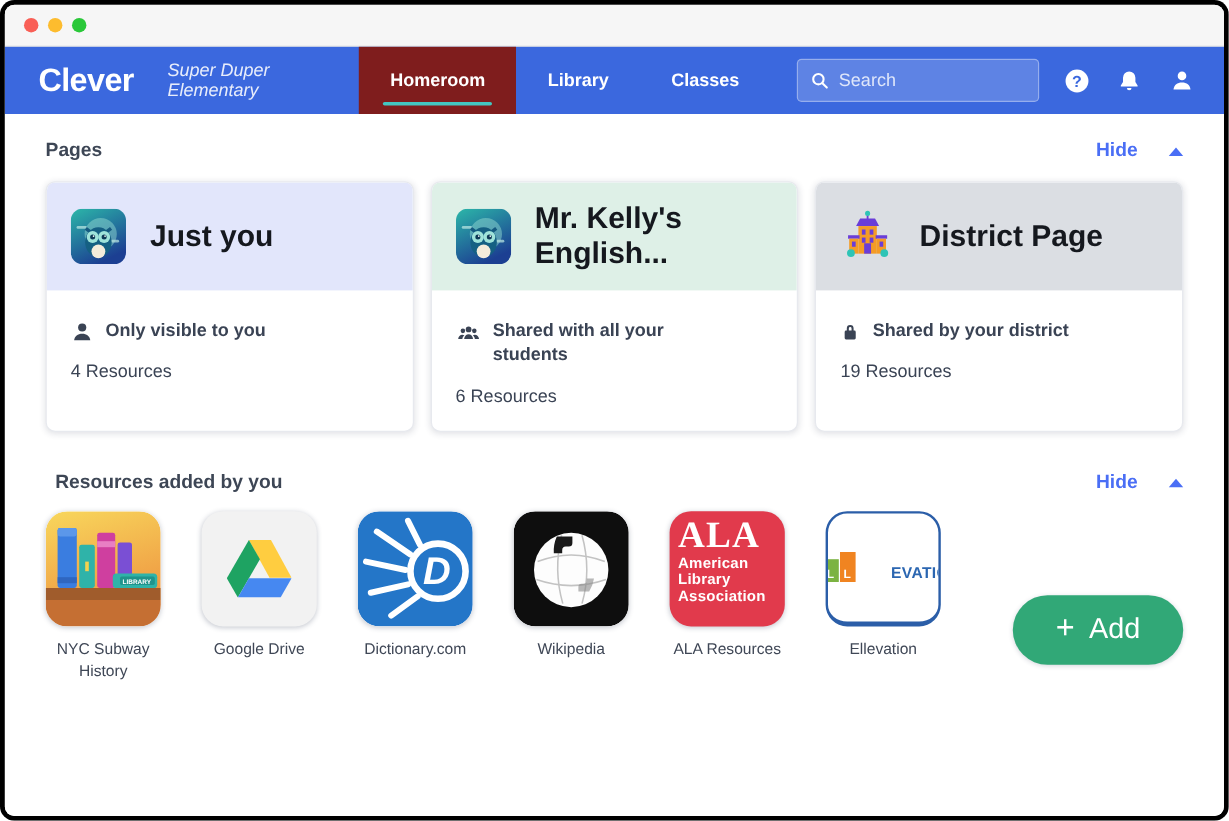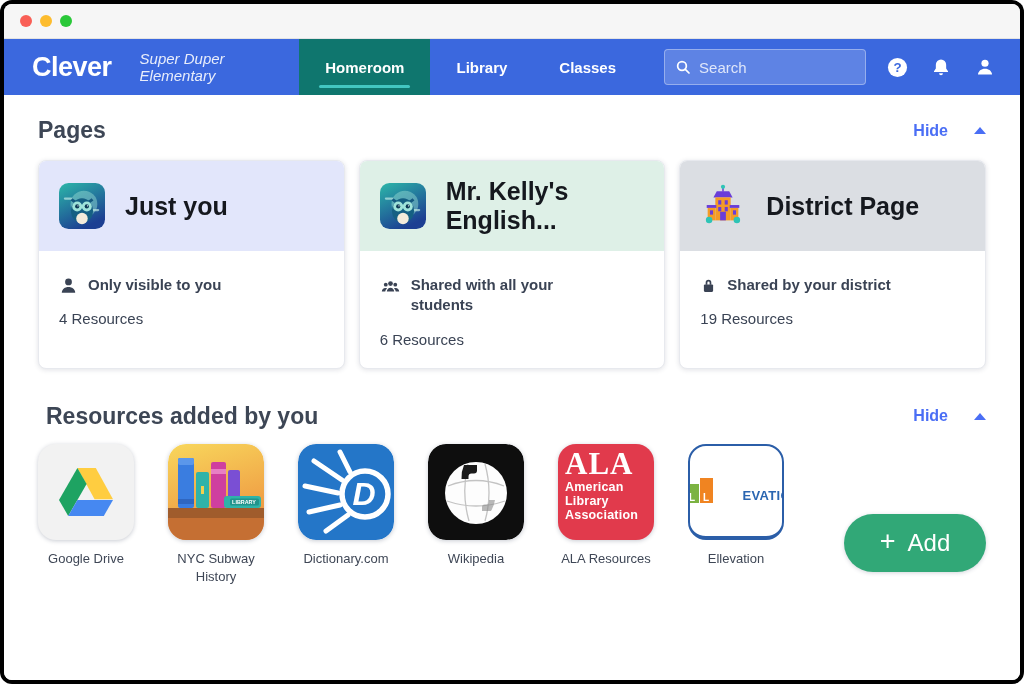--- a/index.html
+++ b/index.html
@@ -15,33 +15,33 @@
   .light.red { background:#f95f56; }
   .light.yellow { background:#fdbc2e; }
   .light.green { background:#2ac839; }
 
   
   .navbar { height:56px; background:#3b68de; display:flex; align-items:stretch; color:#fff; flex:0 0 auto; position:relative; }
   .brand { font-size:27px; font-weight:bold; letter-spacing:-0.5px; align-self:center; margin-left:28px; cursor:pointer; }
   .school { font-size:15px; font-style:italic; color:#e8edfb; align-self:center; margin-left:28px; }
   .tabs { display:flex; align-items:stretch; margin-left:auto; }
   .tab { display:flex; align-items:center; padding:0 26px; font-size:15px; font-weight:bold; position:relative; cursor:pointer; }
-  .tab.active { background:#0f766e; }
+  .tab.active { background:#7f1d1d; }
   .tab.active .underline { position:absolute; left:20px; right:20px; bottom:7px; height:3px; background:#43c6c1; border-radius:2px; }
   .searchbox { align-self:center; margin-left:22px; width:208px; height:36px; background:rgba(255,255,255,0.18); border:1px solid rgba(255,255,255,0.35); border-radius:4px; display:flex; align-items:center; padding:0 10px; }
   .searchbox svg { flex:0 0 auto; }
   .searchbox input { border:none; outline:none; background:transparent; color:#fff; font-size:15px; margin-left:8px; width:150px; font-family:"Liberation Sans", sans-serif; }
   .searchbox input::placeholder { color:rgba(255,255,255,0.8); }
   .nav-icons { display:flex; align-items:center; gap:22px; margin:0 24px 0 20px; }
   .nav-icon { width:22px; height:22px; display:flex; align-items:center; justify-content:center; cursor:pointer; }
 
   
   .content { flex:1; background:#fff; padding:0 34px; position:relative; }
   .section-head { display:flex; align-items:center; justify-content:space-between; margin-top:22px; }
-  .section-title { font-size:23px; font-weight:bold; color:#3d4655; }
+  .section-title { font-size:16px; font-weight:bold; color:#3d4655; }
   .hide-link { color:#4a6ef5; font-size:16px; font-weight:bold; display:flex; align-items:center; cursor:pointer;gap:19px; }
   .tri-up { width:0; height:0; border-left:6px solid transparent; border-right:6px solid transparent; border-bottom:7px solid #4a6ef5; margin-left:7px; }
 
   
   .cards { display:flex; gap:14px; margin-top:16px; }
   .card { flex:1; border-radius:8px; background:#fff; border:1px solid #e7e9ee; box-shadow:0 1px 5px rgba(40,50,80,0.14); overflow:hidden; cursor:pointer; }
   .card-head { height:90px; display:flex; align-items:center; padding:0 20px; gap:20px; }
   .card-head.c0 { background:#e2e6fb; }
   .card-head.c1 { background:#def0e7; }
   .card-head.c2 { background:#dbdee3; }
@@ -266,31 +266,20 @@
         <div class="section-title" style="margin-left:8px;">Resources added by you</div>
         <div class="hide-link">
           <span>Hide</span>
           <span class="tri-up"></span>
         </div>
       </div>
 
       <div class="res-row">
 
         <div class="res-item">
-          <div class="tile drive">
-            <svg width="54" height="48" viewBox="0 0 88 78">
-              <polygon points="30,0 60,0 88,51 58,51" fill="#ffcd40"></polygon>
-              <polygon points="30,0 45,26 15,78 0,52" fill="#1ea362"></polygon>
-              <polygon points="15,78 30,52 88,52 73,78" fill="#4688f1"></polygon>
-            </svg>
-          </div>
-          <div class="res-label">Google Drive</div>
-        </div>
-
-        <div class="res-item">
           <div class="tile">
             <svg width="96" height="96" viewBox="0 0 96 96">
               <defs>
                   <linearGradient id="nycg" x1="0" y1="0" x2="0.3" y2="1">
                 <stop offset="0" stop-color="#f8d75c"></stop>
                     <stop offset="1" stop-color="#ee9340"></stop>
                   </linearGradient>
                 </defs>
               <rect width="96" height="96" rx="18" fill="url(#nycg)"></rect>
               <rect x="0" y="64" width="96" height="10" fill="#a05c2c"></rect>
@@ -305,20 +294,31 @@
               <rect x="60" y="26" width="12" height="38" rx="2" fill="#7a4fd4"></rect>
               <rect x="56" y="52" width="37" height="12" rx="3" fill="#2fb3a9"></rect>
               <rect x="62" y="54.5" width="29" height="7" rx="1.5" fill="#20948c"></rect>
               <text x="76" y="60.3" text-anchor="middle" font-size="5.4" font-weight="bold" fill="#fff" font-family="Liberation Sans, sans-serif">LIBRARY</text>
             </svg>
           </div>
           <div class="res-label">NYC Subway History</div>
         </div>
 
         <div class="res-item">
+          <div class="tile drive">
+            <svg width="54" height="48" viewBox="0 0 88 78">
+              <polygon points="30,0 60,0 88,51 58,51" fill="#ffcd40"></polygon>
+              <polygon points="30,0 45,26 15,78 0,52" fill="#1ea362"></polygon>
+              <polygon points="15,78 30,52 88,52 73,78" fill="#4688f1"></polygon>
+            </svg>
+          </div>
+          <div class="res-label">Google Drive</div>
+        </div>
+
+        <div class="res-item">
           <div class="tile">
             <svg width="96" height="96" viewBox="0 0 96 96">
               <rect width="96" height="96" rx="18" fill="#2476c8"></rect>
               <g stroke="#fff" stroke-width="5" stroke-linecap="round">
                 <line x1="52" y1="28" x2="42" y2="8"></line>
                 <line x1="44" y1="36" x2="16" y2="17"></line>
                 <line x1="40" y1="49" x2="7" y2="42"></line>
                 <line x1="42" y1="61" x2="11" y2="68"></line>
                 <line x1="50" y1="71" x2="28" y2="87"></line>
               </g>

